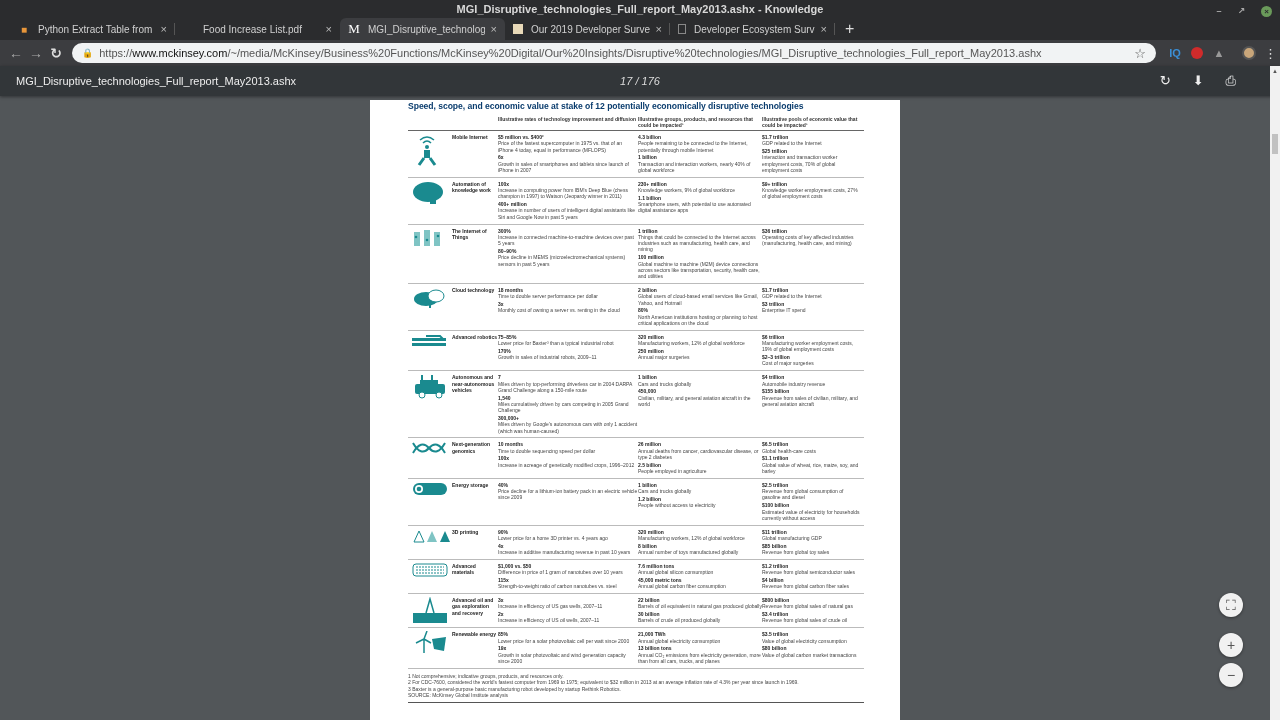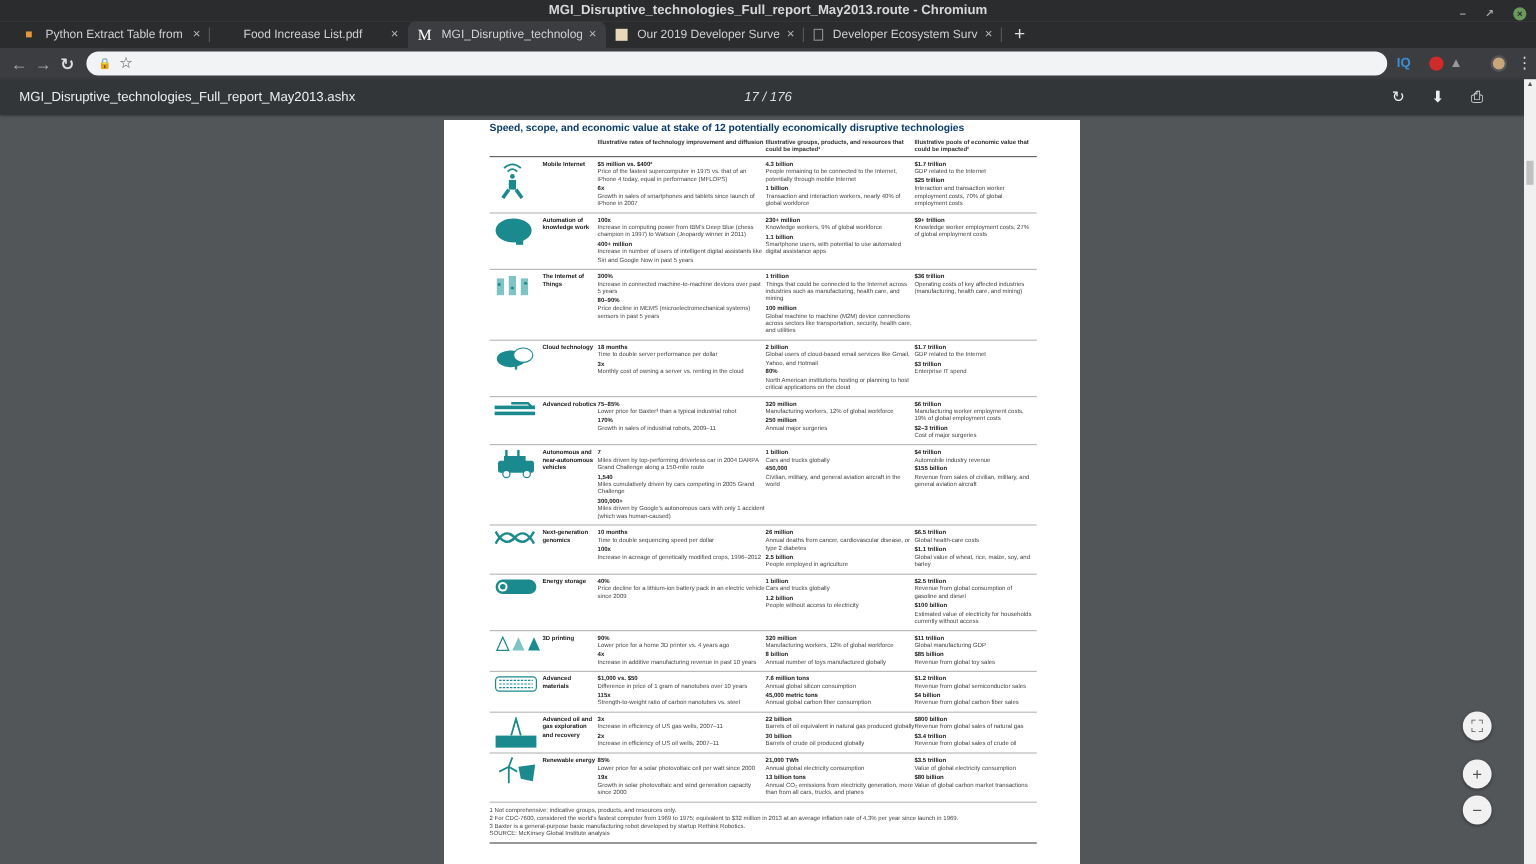--- a/index.html
+++ b/index.html
@@ -23,21 +23,21 @@
 
   
   .toolbar { height: 26px; background: #3c3d40; display: flex; align-items: center; padding: 0 6px; }
   .nav-btn { width: 20px; color: #aaa; font-size: 14px; text-align: center; }
   .nav-btn.reload { color: #ddd; font-weight: bold; }
   .omnibox { flex: 1; height: 20px; margin: 0 8px 0 6px; background: #f1f3f4; border-radius: 10px; display: flex; align-items: center; padding: 0 10px; font-size: 11px; color: #555; }
   .omnibox .lock { font-size: 9px; margin-right: 6px; color: #444; }
   .omnibox .url { flex: 1; white-space: nowrap; overflow: hidden; }
   .omnibox .url b { color: #111; font-weight: normal; }
   .omnibox .star { color: #555; font-size: 13px; }
-  .ext { width: 22px; font-size: 11px; }
+  .ext { width: 22px; text-align: center; font-size: 11px; }
   .ext.iq { color: #3b8fd6; font-weight: bold; }
   .ext.stop { display: inline-block; width: 12px; height: 12px; border-radius: 50%; background: #d02b2b; margin: 0 5px; }
   .ext.misc { color: #999; }
   .avatar { width: 14px; height: 14px; border-radius: 50%; background: #c9a67a; border: 2px solid #555; margin: 0 8px 0 12px; }
   .menu-dots { color: #ddd; font-size: 13px; width: 10px; text-align: center; }
 
   
   .pdfbar { height: 30px; background: #323639; display: flex; align-items: center; padding: 0 16px; color: #eee; font-size: 11px; position: relative; box-shadow: 0 1px 3px rgba(0,0,0,0.4); }
   .pdfbar .fname { flex: 1; }
   .pdfbar .pagecount { position: absolute; left: 50%; transform: translateX(-50%); color: #ddd; font-style: italic; }
@@ -61,21 +61,21 @@
   .cell .d { margin-bottom: 1.5px; }
   .foot { font-size: 5px; color: #444; line-height: 6.5px; margin-top: 4px; border-bottom: 1px solid #555; padding-bottom: 3px; }
 
   
   .fab { position: absolute; width: 24px; height: 24px; border-radius: 50%; background: #f1f1f1; color: #555; display: flex; align-items: center; justify-content: center; font-size: 14px; box-shadow: 0 1px 3px rgba(0,0,0,0.4); }
 </style>
 </head>
 <body>
 
 <div class="titlebar">
-  <span>MGI_Disruptive_technologies_Full_report_May2013.route - Chromium</span>
+  <span>MGI_Disruptive_technologies_Full_report_May2013.ashx - Knowledge</span>
   <div class="win-ctrls">
     <span>–</span>
     <span>↗</span>
     <span class="win-close">×</span>
   </div>
 </div>
 
 <div class="tabstrip">
   <div class="tab">
     <span class="fav" style="color:#e8963a;">■</span>
@@ -107,20 +107,21 @@
   </div>
   <span class="newtab">+</span>
 </div>
 
 <div class="toolbar">
   <span class="nav-btn">←</span>
   <span class="nav-btn">→</span>
   <span class="nav-btn reload">↻</span>
   <div class="omnibox">
     <span class="lock">🔒</span>
+    <span class="url"><span>https://</span><b>www.mckinsey.com</b><span>/~/media/McKinsey/Business%20Functions/McKinsey%20Digital/Our%20Insights/Disruptive%20technologies/MGI_Disruptive_technologies_Full_report_May2013.ashx</span></span>
     <span class="star">☆</span>
   </div>
   <span class="ext iq">IQ</span>
   <span class="ext stop"></span>
   <span class="ext misc">▲</span>
   <span class="avatar"></span>
   <span class="menu-dots">⋮</span>
 </div>
 
 <div class="pdfbar">

